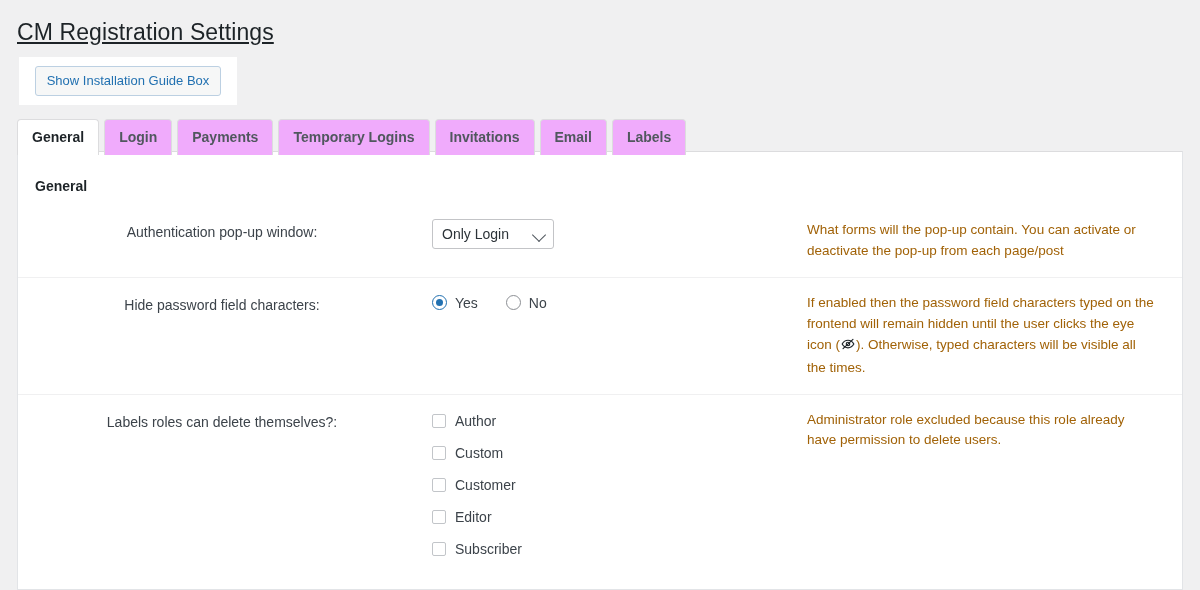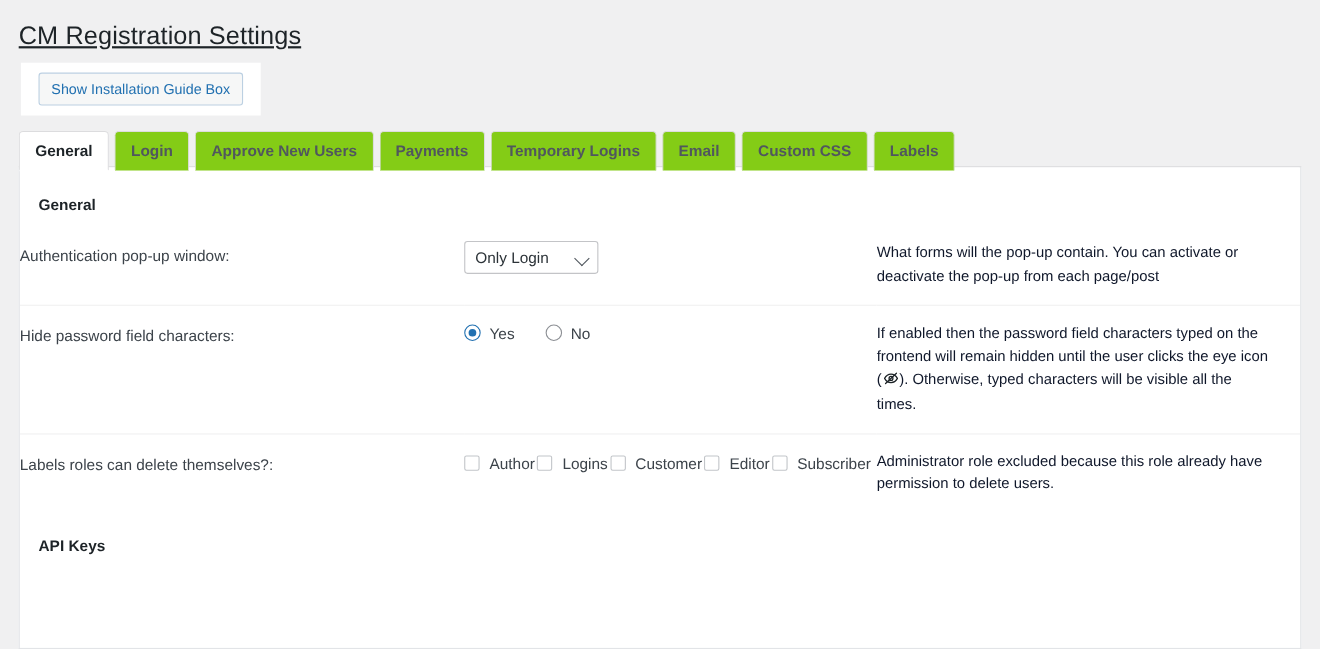--- a/index.html
+++ b/index.html
@@ -60,21 +60,21 @@
     top: 119px;
     display: flex;
     align-items: flex-end;
     gap: 5px;
     z-index: 3;
   }
   .tab {
     font-size: 14px;
     font-weight: bold;
     color: #50575e;
-    background: #84cc16;
+    background: #f0abfc;
     border: 1px solid #dcdcde;
     border-bottom: none;
     border-radius: 4px 4px 0 0;
     padding: 8px 14px 9px;
     line-height: 1.3;
     white-space: nowrap;
     cursor: pointer;
   }
   .tab.active {
     background: #ffffff;
@@ -117,40 +117,40 @@
     width: 100%;
     border-collapse: collapse;
   }
   .form-table tr {
     border-top: 1px solid #f0f0f1;
   }
   .form-table tr.no-line {
     border-top: none;
   }
   .form-table th {
-    text-align: left;
+    text-align: center;
     vertical-align: top;
     font-weight: normal;
     font-size: 14px;
     color: #3c434a;
     width: 388px;
-    padding: 18px 16px 18px 0;
+    padding: 18px 16px 18px 10px;
     line-height: 1.4;
   }
   .form-table td.field {
     vertical-align: top;
     padding: 14px 0 14px 0;
     width: 375px;
   }
   .form-table td.desc {
     vertical-align: top;
     padding: 15px 28px 15px 0;
     font-size: 13.5px;
     line-height: 1.55;
-    color: #0f172a;
+    color: #a16207;
   }
 
   
   .select-wrap {
     position: relative;
     display: inline-block;
   }
   select.wp-select {
     font-family: "Liberation Sans", sans-serif;
     font-size: 14px;
@@ -215,22 +215,22 @@
     width: 7px;
     height: 7px;
     margin: -3.5px 0 0 -3.5px;
     border-radius: 50%;
     background: #2271b1;
   }
 
   
   .check-list {
     display: flex;
-    flex-direction: row;
-    gap: 2px;
+    flex-direction: column;
+    gap: 14px;
     padding-top: 3px;
   }
   .check-item {
     display: flex;
     align-items: center;
     gap: 9px;
     font-size: 14px;
     color: #3c434a;
     line-height: 18px;
     cursor: pointer;
@@ -256,25 +256,24 @@
 
 <h1 class="page-title">CM Registration Settings</h1>
 
 <div class="guide-box">
   <button class="guide-btn">Show Installation Guide Box</button>
 </div>
 
 <div class="tabs" id="tabs">
     <div class="tab active">General</div>
     <div class="tab">Login</div>
-    <div class="tab">Approve New Users</div>
     <div class="tab">Payments</div>
     <div class="tab">Temporary Logins</div>
+    <div class="tab">Invitations</div>
     <div class="tab">Email</div>
-    <div class="tab">Custom CSS</div>
     <div class="tab">Labels</div>
   </div>
 
 <div class="panel">
 
   <div class="section-head">General</div>
 
   <table class="form-table">
     <tbody>
       <tr class="no-line">
@@ -315,21 +314,21 @@
       <tr>
         <th>Labels roles can delete themselves?:</th>
         <td class="field">
           <div class="check-list" id="roles-list">
               <label class="check-item">
                 <span class="check-box"></span>
                 <span>Author</span>
               </label>
               <label class="check-item">
                 <span class="check-box"></span>
-                <span>Logins</span>
+                <span>Custom</span>
               </label>
               <label class="check-item">
                 <span class="check-box"></span>
                 <span>Customer</span>
               </label>
               <label class="check-item">
                 <span class="check-box"></span>
                 <span>Editor</span>
               </label>
               <label class="check-item">

